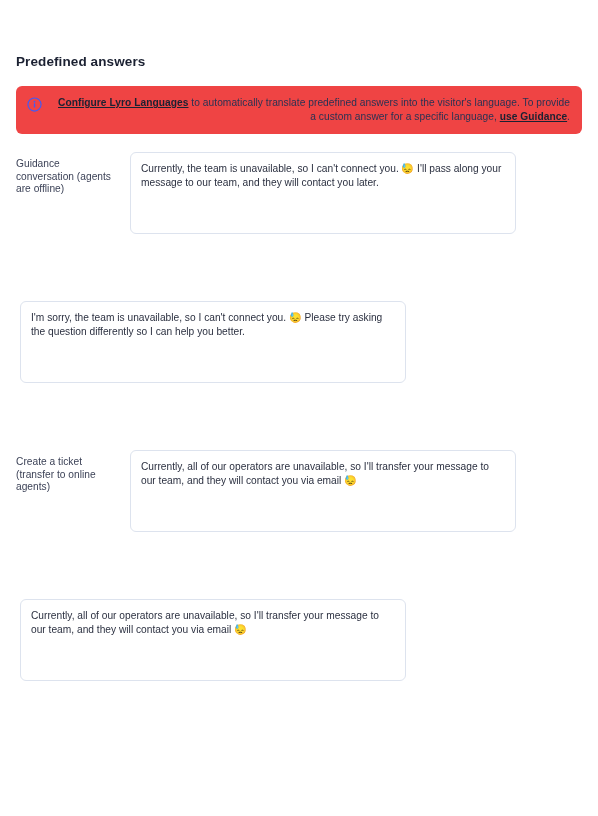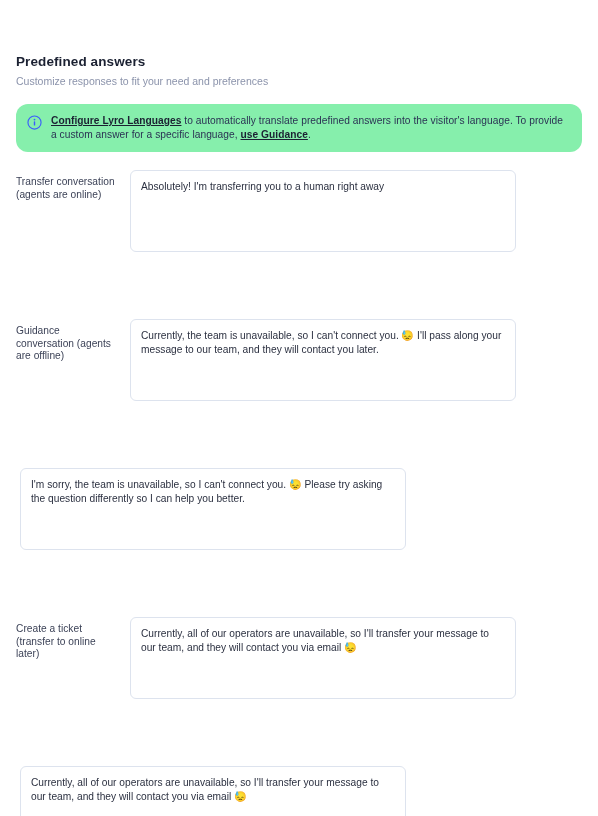--- a/index.html
+++ b/index.html
@@ -42,27 +42,28 @@
     font-size: 10.5px;
     font-weight: normal;
     color: #8b93ab;
     line-height: 14px;
     margin: 0;
   }
 
   
   .banner {
     margin: 16px 16px 0 16px;
-    background: #86efac;
-    border-radius: 12px;
+    background: #ef4444;
+    border-radius: 6px;
     display: flex;
     align-items: flex-start;
     padding: 10px 12px 10px 11px;
     box-sizing: border-box;
     min-height: 41px;
+    text-align: right;
   }
   .banner-icon {
     flex: 0 0 auto;
     width: 15px;
     height: 15px;
     margin-right: 9px;
     margin-top: 1px;
     display: block;
   }
   .banner-text {
@@ -141,60 +142,53 @@
     pointer-events: none;
   }
 </style>
 </head>
 <body>
 
 <div class="page">
 
   <div class="header">
     <div class="page-title">Predefined answers</div>
-    <div class="page-subtitle">Customize responses to fit your need and preferences</div>
   </div>
 
   <div class="banner">
     <span class="banner-icon">
       <svg width="15" height="15" viewBox="0 0 16 16" xmlns="http://www.w3.org/2000/svg">
         <circle cx="8" cy="8" r="7" fill="none" stroke="#3b5bfd" stroke-width="1.2"></circle>
         <circle cx="8" cy="4.9" r="0.95" fill="#3b5bfd"></circle>
         <rect x="7.25" y="6.7" width="1.5" height="4.6" rx="0.7" fill="#3b5bfd"></rect>
       </svg>
     </span>
     <div class="banner-text">
       <span class="banner-link">Configure Lyro Languages</span><span> to automatically translate predefined answers into the visitor's language. To provide a custom answer for a specific language, </span><span class="banner-link">use Guidance</span><span>.</span>
     </div>
   </div>
 
   <div class="form">
 
-    <div class="form-row">
-      <div class="row-label">Transfer conversation (agents are online)</div>
-      <div class="row-field">
-        <textarea class="answer-box" spellcheck="false" placeholder="Type your answer" style="">Absolutely! I'm transferring you to a human right away</textarea>
-      </div>
-    </div>
 
     <div class="form-row">
       <div class="row-label">Guidance conversation (agents are offline)</div>
       <div class="row-field">
         <textarea class="answer-box" spellcheck="false" placeholder="Type your answer" style="">Currently, the team is unavailable, so I can't connect you. 😓 I'll pass along your message to our team, and they will contact you later.</textarea>
       </div>
     </div>
 
     <div class="form-row">
       <div class="row-field">
         <textarea class="answer-box" spellcheck="false" placeholder="Type your answer" style="">I'm sorry, the team is unavailable, so I can't connect you. 😓 Please try asking the question differently so I can help you better.</textarea>
       </div>
     </div>
 
     <div class="form-row">
-      <div class="row-label">Create a ticket (transfer to online later)</div>
+      <div class="row-label">Create a ticket (transfer to online agents)</div>
       <div class="row-field">
         <textarea class="answer-box" spellcheck="false" placeholder="Type your answer" style="">Currently, all of our operators are unavailable, so I'll transfer your message to our team, and they will contact you via email 😓</textarea>
       </div>
     </div>
 
     <div class="form-row">
       <div class="row-field">
         <textarea class="answer-box" spellcheck="false" placeholder="Type your answer" style="">Currently, all of our operators are unavailable, so I'll transfer your message to our team, and they will contact you via email 😓</textarea>
       </div>
     </div>

